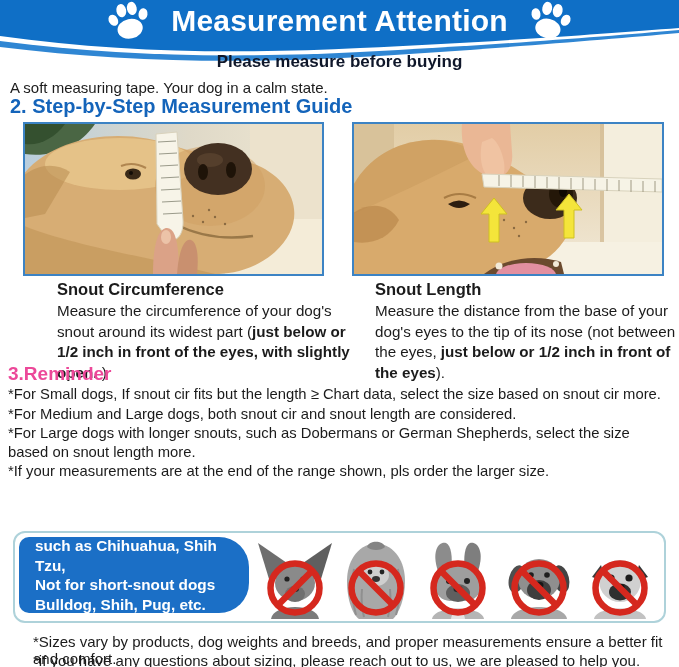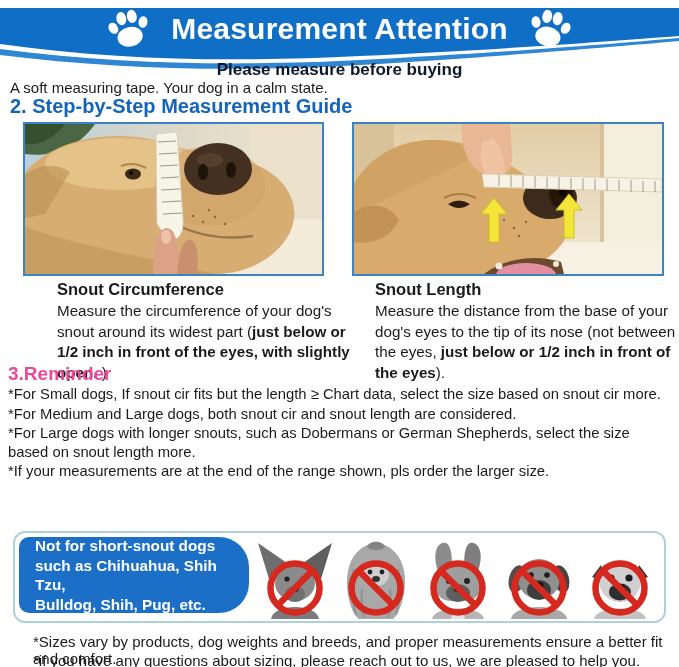--- a/index.html
+++ b/index.html
@@ -1,21 +1,21 @@
 <!DOCTYPE html>
 <html><head>
 <meta charset="utf-8">
 <style>
   html,body{margin:0;padding:0;background:#ffffff;}
   #page{
     position:relative;width:679px;height:667px;overflow:hidden;background:#fff;
     font-family:"Liberation Sans", sans-serif;color:#1b1b1b;
   }
   
-  #header{position:absolute;top:8px;left:0;width:565px;height:66px;}
+  #header{position:absolute;top:0;left:0;width:565px;height:66px;}
   #header svg.wave{position:absolute;top:0;left:0;}
   .header-inner{position:absolute;top:2px;left:0;width:679px;text-align:center;}
   .title-row{display:flex;justify-content:center;align-items:center;gap:20px;}
   .page-title{color:#fff;font-size:30px;font-weight:bold;letter-spacing:.2px;}
   .page-subtitle{color:#0f172a;font-size:17px;font-weight:bold;margin-top:12px;}
   .paw{width:44px;height:38px;}
   .paw.left{transform:rotate(-12deg);}
   .paw.right{transform:rotate(12deg);}
   
   .h-blue{position:absolute;font-weight:bold;}
@@ -211,22 +211,22 @@
   <div id="h3" class="h-blue">3.Reminder</div>
   <div id="bullets">
     <div class="bullet">*For Small dogs, If snout cir fits but the length ≥ Chart data, select the size based on snout cir more.</div>
     <div class="bullet">*For Medium and Large dogs, both snout cir and snout length are considered.</div>
     <div class="bullet">*For Large dogs with longer snouts, such as Dobermans or German Shepherds, select the size based on snout length more.</div>
     <div class="bullet">*If your measurements are at the end of the range shown, pls order the larger size.</div>
   </div>
 
   <div id="warn">
     <div id="warn-blue">
+      <div class="warn-line">such as Chihuahua, Shih Tzu,</div>
       <div class="warn-line">Not for short-snout dogs</div>
-      <div class="warn-line">such as Chihuahua, Shih Tzu,</div>
       <div class="warn-line">Bulldog, Shih, Pug, etc.</div>
     </div>
     <div id="dogs">
 
       <div class="dog">
         <svg class="breed" width="80" height="80" viewBox="0 0 80 80">
           <path d="M14,40 L3,4 L32,24 Z" fill="#6e6e6e"></path>
           <path d="M66,40 L77,4 L48,24 Z" fill="#5f5f5f"></path>
           <ellipse cx="40" cy="44" rx="20" ry="18" fill="#8a8a8a"></ellipse>
           <ellipse cx="40" cy="55" rx="10" ry="8" fill="#707070"></ellipse>

